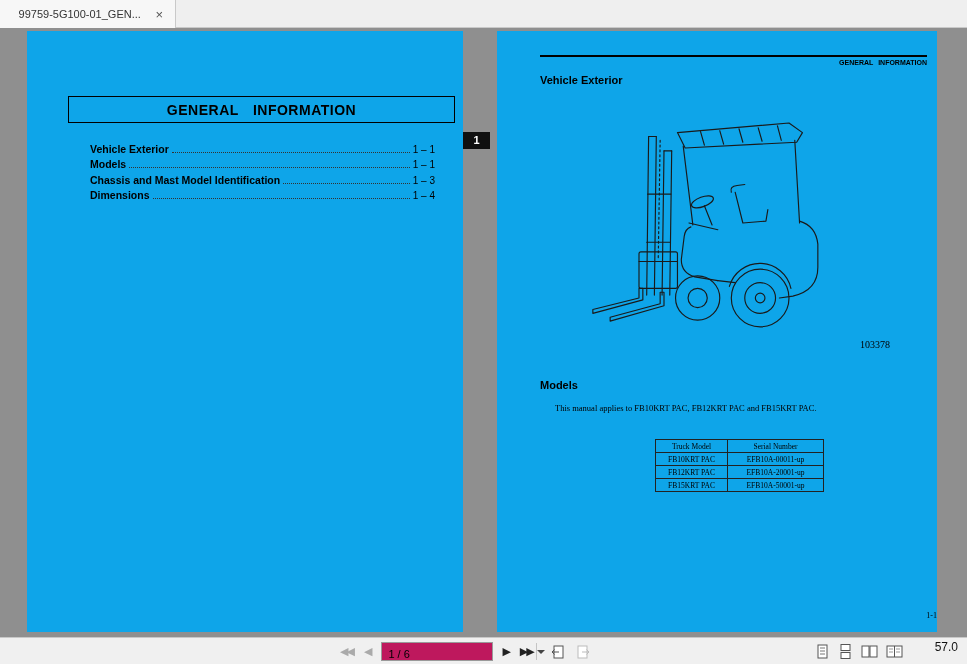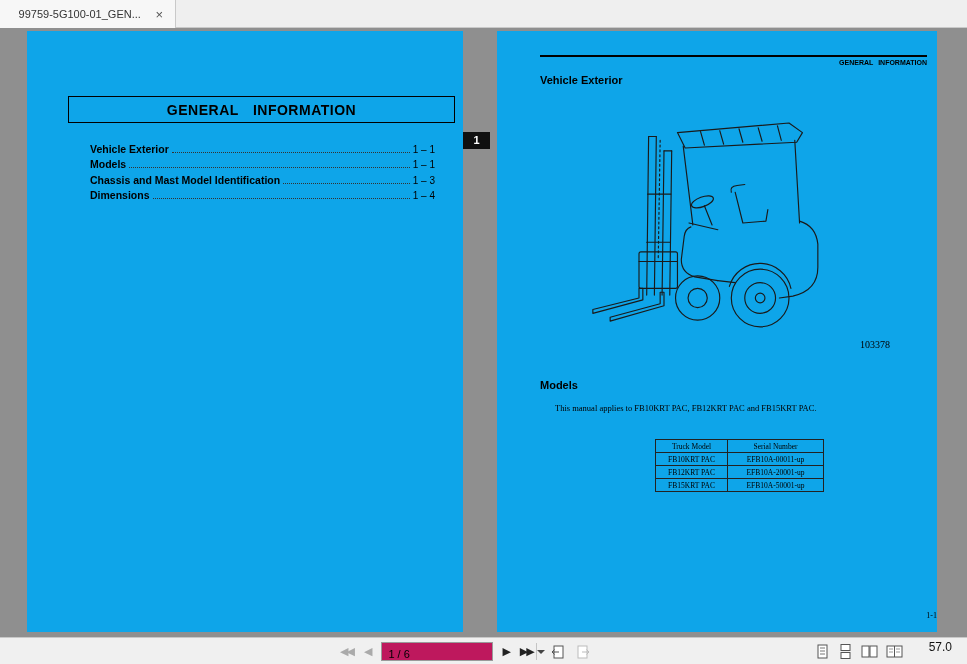--- a/index.html
+++ b/index.html
@@ -80,21 +80,21 @@
   .page-box input { flex:1; border:none; outline:none; font-size:11px;
                     padding:0 6px; font-family:"Liberation Sans",sans-serif;
                     background:transparent; }
   .page-drop { width:16px; height:100%; border-left:1px solid #c4c4c4;
                display:flex; align-items:center; justify-content:center; }
   .page-drop::after { content:""; border:4px solid transparent;
                       border-top-color:#444; margin-top:4px; }
   .tool-icon { display:flex; align-items:center; }
   .views { position:absolute; right:64px; top:0; height:27px; display:flex;
            align-items:center; gap:8px; }
-  .zoom { position:absolute; right:15px; top:0; height:18px; display:flex;
+  .zoom { position:absolute; right:9px; top:0; height:18px; display:flex;
           align-items:center; font-size:12px; color:#111; }
   svg.ic { display:block; }
 </style>
 </head>
 <body>
 
 <div class="tabbar">
   <div class="tab">
     <span class="tab-title">99759-5G100-01_GEN...</span>
     <span class="tab-close">×</span>

